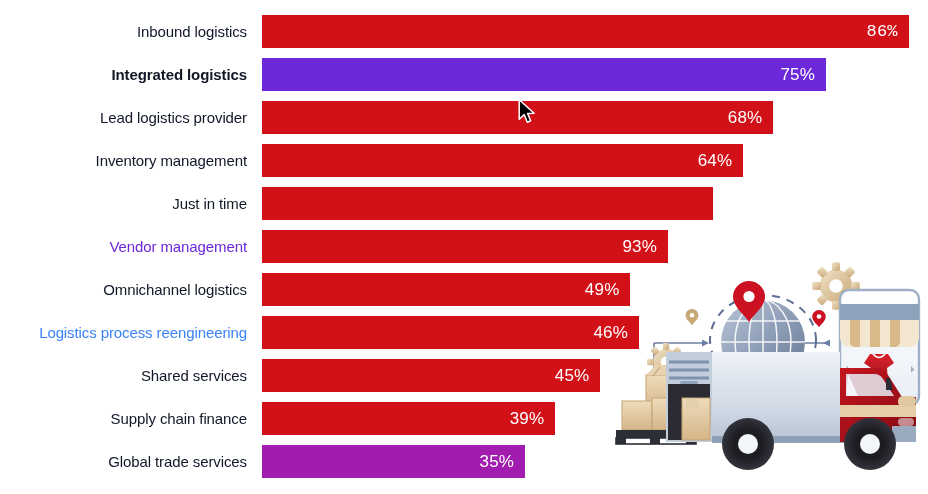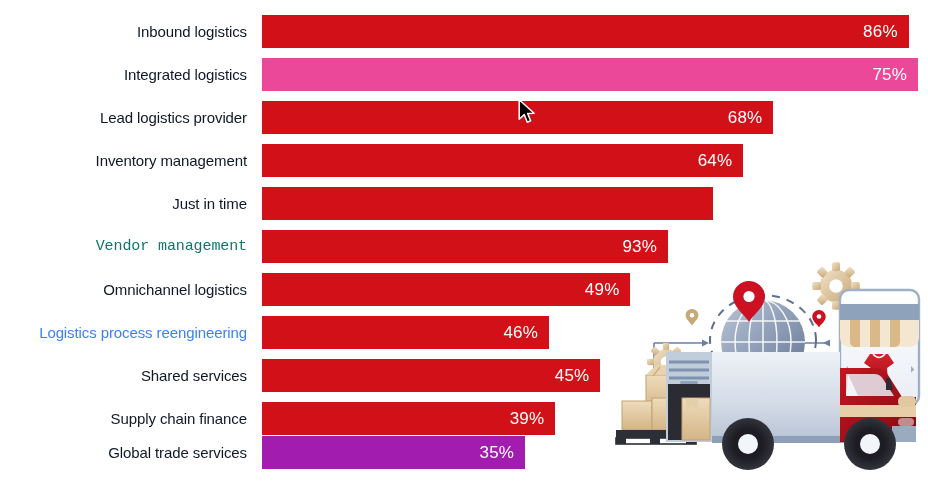--- a/index.html
+++ b/index.html
@@ -272,28 +272,28 @@
         </g>
       </g>
     </svg>
   </div>
 
   <div class="bars-layer" id="bars-layer">
       <div class="bar-row" style="top: 15px;">
         <div class="cat-label" style="color: rgb(16, 24, 40);">Inbound logistics</div>
         <div class="bar-track">
           <div class="bar-fill" style="width: 646.72px; background: rgb(210, 16, 23);">
-            <span class="bar-value" style="color: rgb(255, 255, 255);">86%</span>
+            <span class="bar-value" style="color: rgb(255, 255, 255); font-family: Liberation Mono, monospace;">86%</span>
           </div>
         </div>
       </div>
       <div class="bar-row" style="top: 58px;">
-        <div class="cat-label" style="color: rgb(16, 24, 40);">Integrated logistics</div>
-        <div class="bar-track">
-          <div class="bar-fill" style="width: 656px; background: #ec4899;">
+        <div class="cat-label" style="color: rgb(16, 24, 40); font-weight: bold;">Integrated logistics</div>
+        <div class="bar-track">
+          <div class="bar-fill" style="width: 564px; background: #6d28d9;">
             <span class="bar-value" style="color: rgb(255, 255, 255);">75%</span>
           </div>
         </div>
       </div>
       <div class="bar-row" style="top: 101px;">
         <div class="cat-label" style="color: rgb(16, 24, 40);">Lead logistics provider</div>
         <div class="bar-track">
           <div class="bar-fill" style="width: 511.36px; background: rgb(210, 16, 23);">
             <span class="bar-value" style="color: rgb(255, 255, 255);">68%</span>
           </div>
@@ -309,60 +309,60 @@
       </div>
       <div class="bar-row" style="top: 187px;">
         <div class="cat-label" style="color: rgb(16, 24, 40);">Just in time</div>
         <div class="bar-track">
           <div class="bar-fill" style="width: 451.2px; background: rgb(210, 16, 23);">
             <span class="bar-value" style="color: rgb(255, 255, 255); margin-top: 40px;">60%</span>
           </div>
         </div>
       </div>
       <div class="bar-row" style="top: 230px;">
-        <div class="cat-label" style="color: #0f766e; font-family: Liberation Mono, monospace;">Vendor management</div>
+        <div class="cat-label" style="color: #6d28d9;">Vendor management</div>
         <div class="bar-track">
           <div class="bar-fill" style="width: 406.08px; background: rgb(210, 16, 23);">
             <span class="bar-value" style="color: rgb(255, 255, 255);">93%</span>
           </div>
         </div>
       </div>
       <div class="bar-row" style="top: 273px;">
         <div class="cat-label" style="color: rgb(16, 24, 40);">Omnichannel logistics</div>
         <div class="bar-track">
           <div class="bar-fill" style="width: 368.48px; background: rgb(210, 16, 23); text-align: center;">
             <span class="bar-value" style="color: rgb(255, 255, 255);">49%</span>
           </div>
         </div>
       </div>
       <div class="bar-row" style="top: 316px;">
         <div class="cat-label" style="color: #3b82f6;">Logistics process reengineering</div>
         <div class="bar-track">
-          <div class="bar-fill" style="width: 287px; background: rgb(210, 16, 23);">
+          <div class="bar-fill" style="width: 377px; background: rgb(210, 16, 23);">
             <span class="bar-value" style="color: rgb(255, 255, 255);">46%</span>
           </div>
         </div>
       </div>
       <div class="bar-row" style="top: 359px;">
         <div class="cat-label" style="color: rgb(16, 24, 40);">Shared services</div>
         <div class="bar-track">
           <div class="bar-fill" style="width: 338.4px; background: rgb(210, 16, 23);">
             <span class="bar-value" style="color: rgb(255, 255, 255);">45%</span>
           </div>
         </div>
       </div>
       <div class="bar-row" style="top: 402px;">
         <div class="cat-label" style="color: rgb(16, 24, 40);">Supply chain finance</div>
         <div class="bar-track">
           <div class="bar-fill" style="width: 293.28px; background: rgb(210, 16, 23);">
             <span class="bar-value" style="color: rgb(255, 255, 255);">39%</span>
           </div>
         </div>
       </div>
-      <div class="bar-row" style="top: 436px;">
+      <div class="bar-row" style="top: 445px;">
         <div class="cat-label" style="color: rgb(16, 24, 40);">Global trade services</div>
         <div class="bar-track">
           <div class="bar-fill" style="width: 263.2px; background: #a21caf;">
             <span class="bar-value" style="color: rgb(255, 255, 255);">35%</span>
           </div>
         </div>
       </div>
     </div>
 
   <svg class="cursor" id="mouse-cursor" viewBox="0 0 20 26" xmlns="http://www.w3.org/2000/svg" style="left: 518px; top: 99px;">

